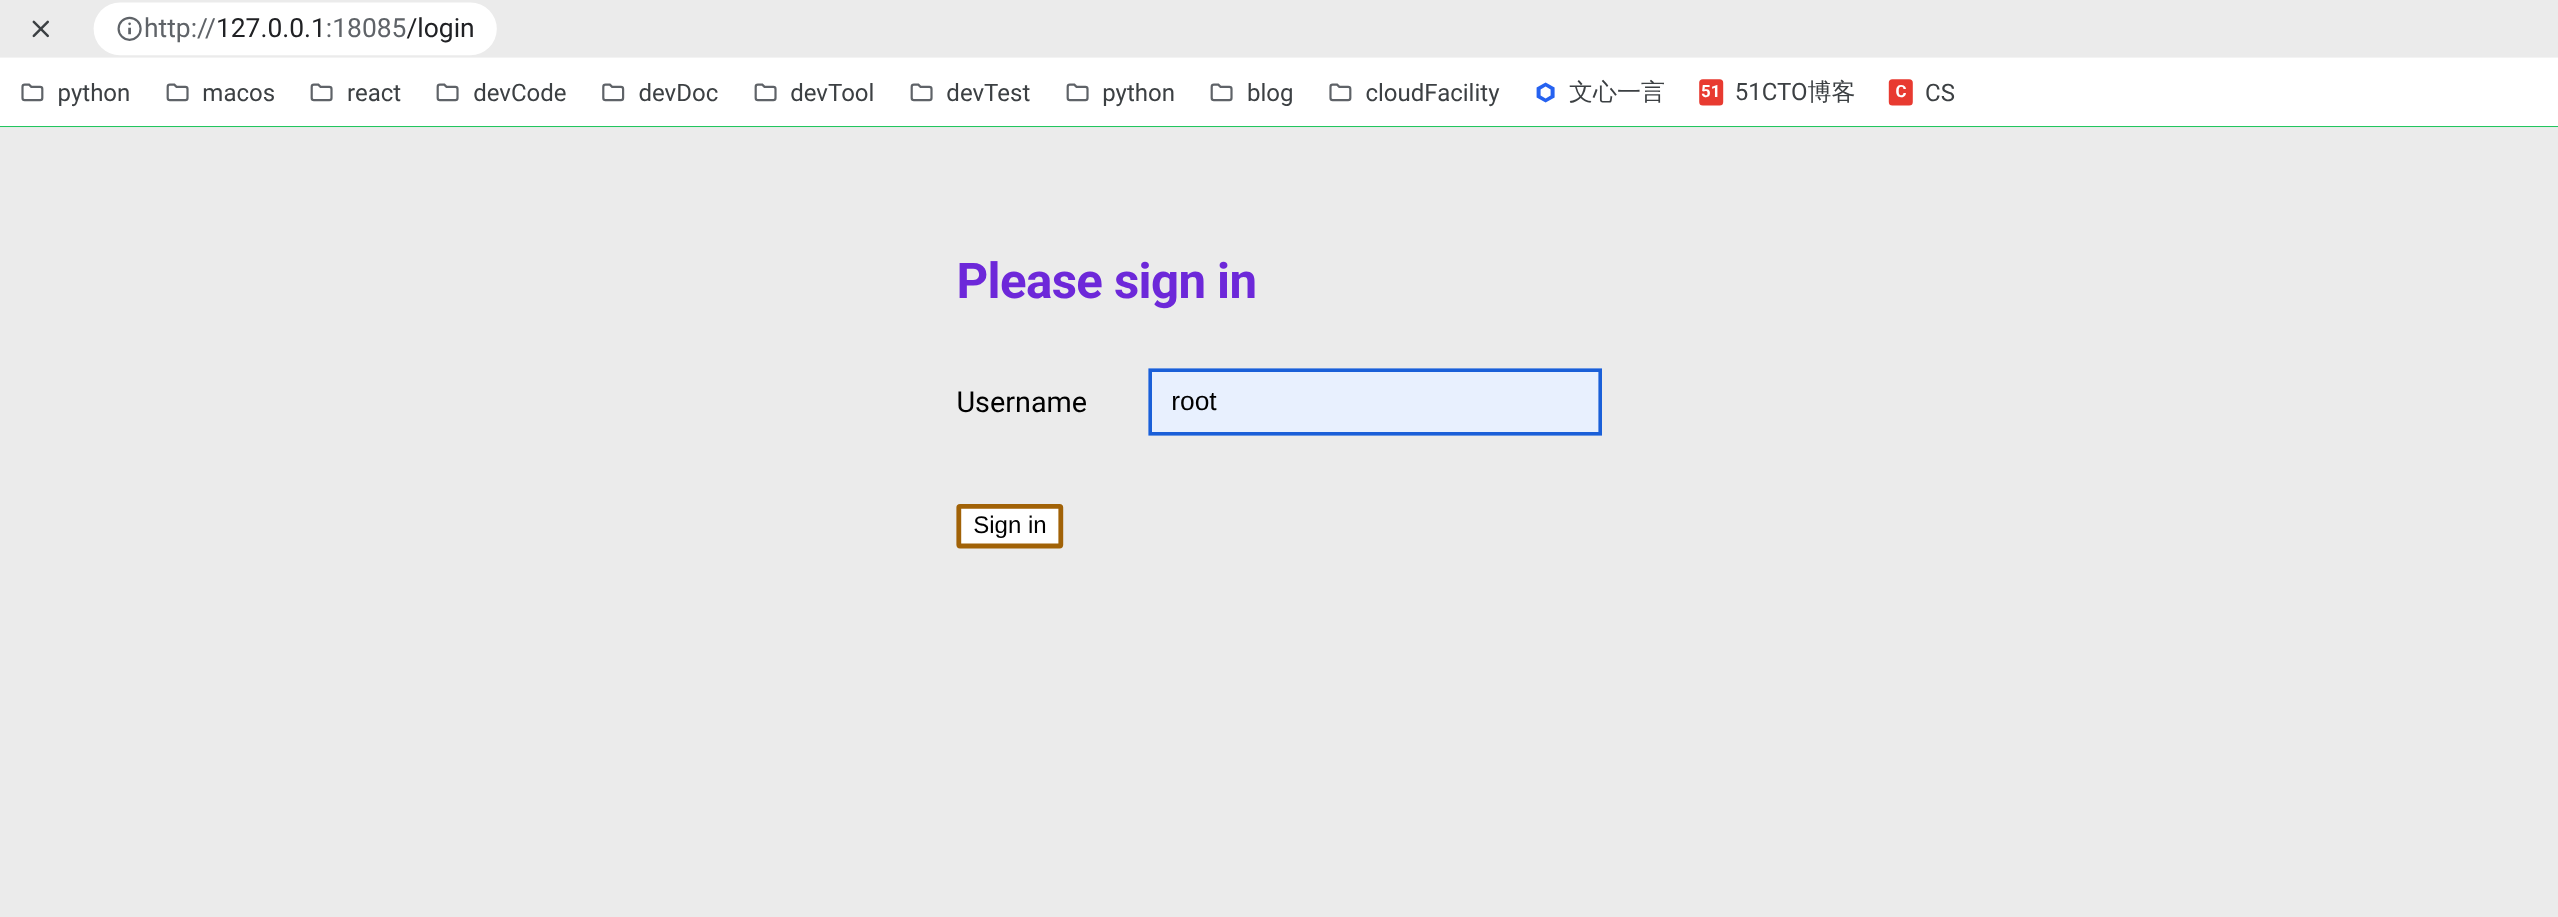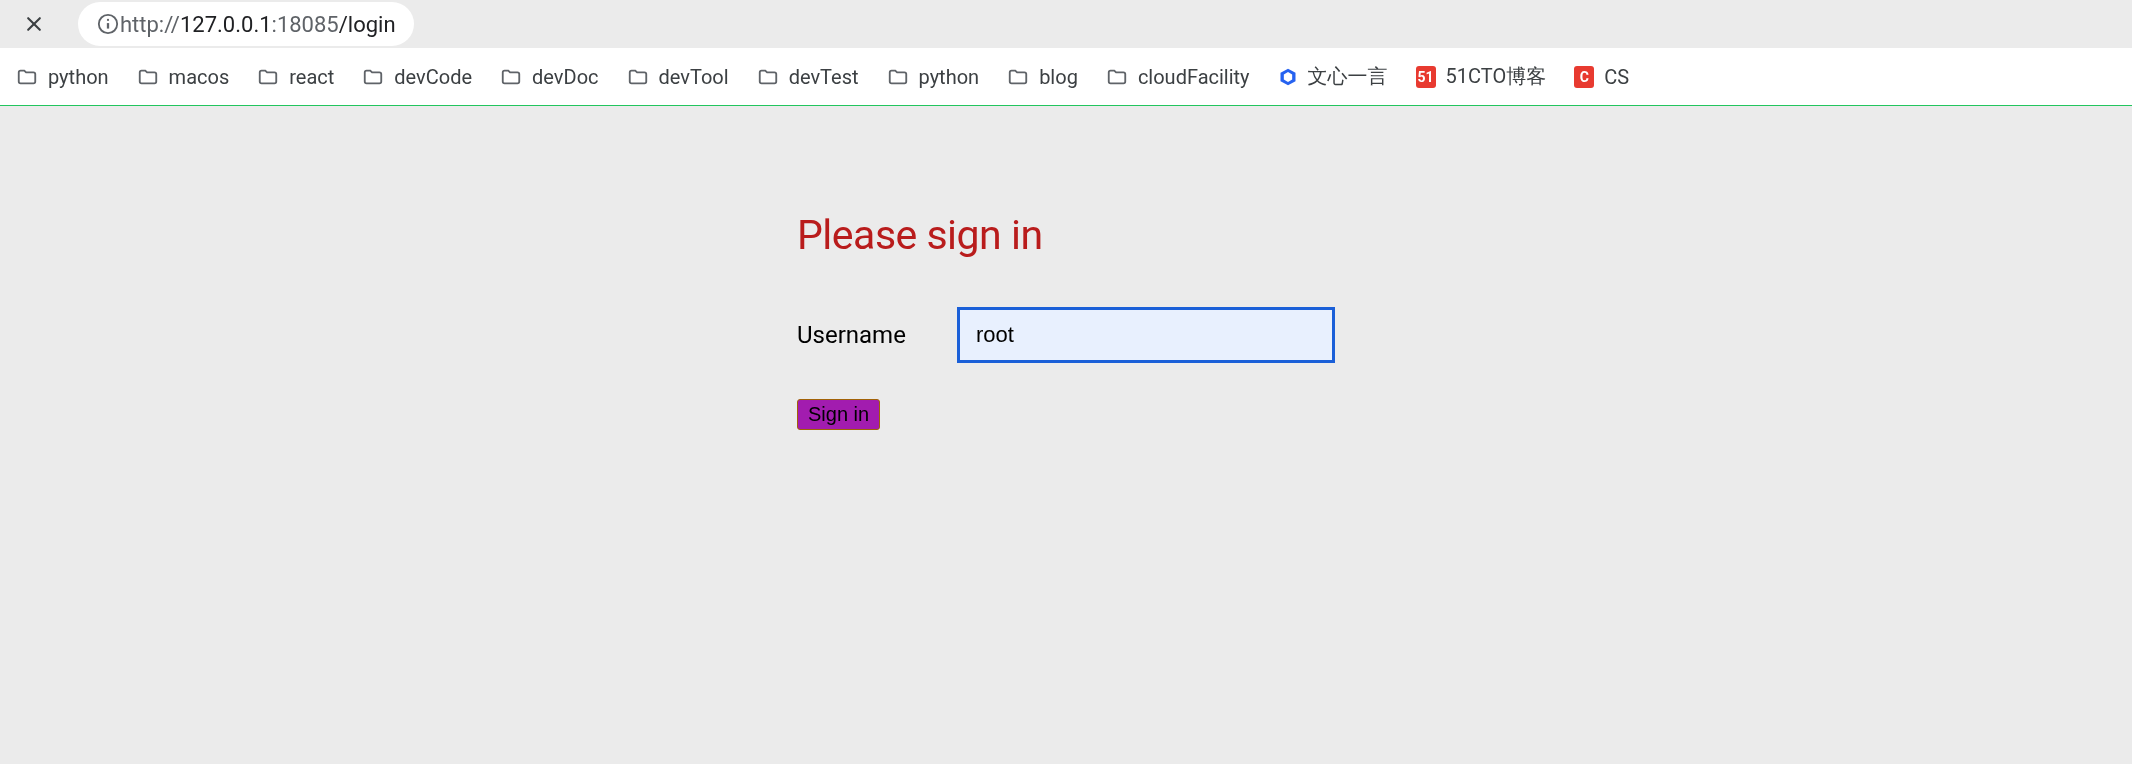--- a/index.html
+++ b/index.html
@@ -118,50 +118,50 @@
       background: #ebebeb;
       padding-top: 105px;
       display: flex;
       justify-content: center;
     }
     .login-form {
       text-align: left;
     }
     .form-title {
       font-size: 41px;
-      font-weight: 400;
-      color: #b91c1c;
+      font-weight: 700;
+      color: #6d28d9;
       margin-bottom: 48px;
       letter-spacing: -0.5px;
     }
     .form-row {
       display: flex;
       align-items: center;
-      margin-bottom: 16px;
+      margin-bottom: 37px;
     }
     .form-label {
       font-size: 24px;
       color: #000;
       width: 160px;
     }
     .form-input {
       width: 378px;
       height: 56px;
       padding: 17px 16px;
       font-size: 22px;
       background: #e8f0fe;
       border: 2px solid #999;
       outline: none;
     }
     .form-input.focused {
       border: 3px solid #1a5fd8;
     }
     .signin-button {
-      background: #a21caf;
-      border: 1px solid #a16207;
+      background: #ffffff;
+      border: 4px solid #a16207;
       border-radius: 3px;
       padding: 3px 10px;
       font-size: 20px;
       color: #000;
       cursor: pointer;
       margin-top: 20px;
     }
   </style>
 </head>
 <body>

